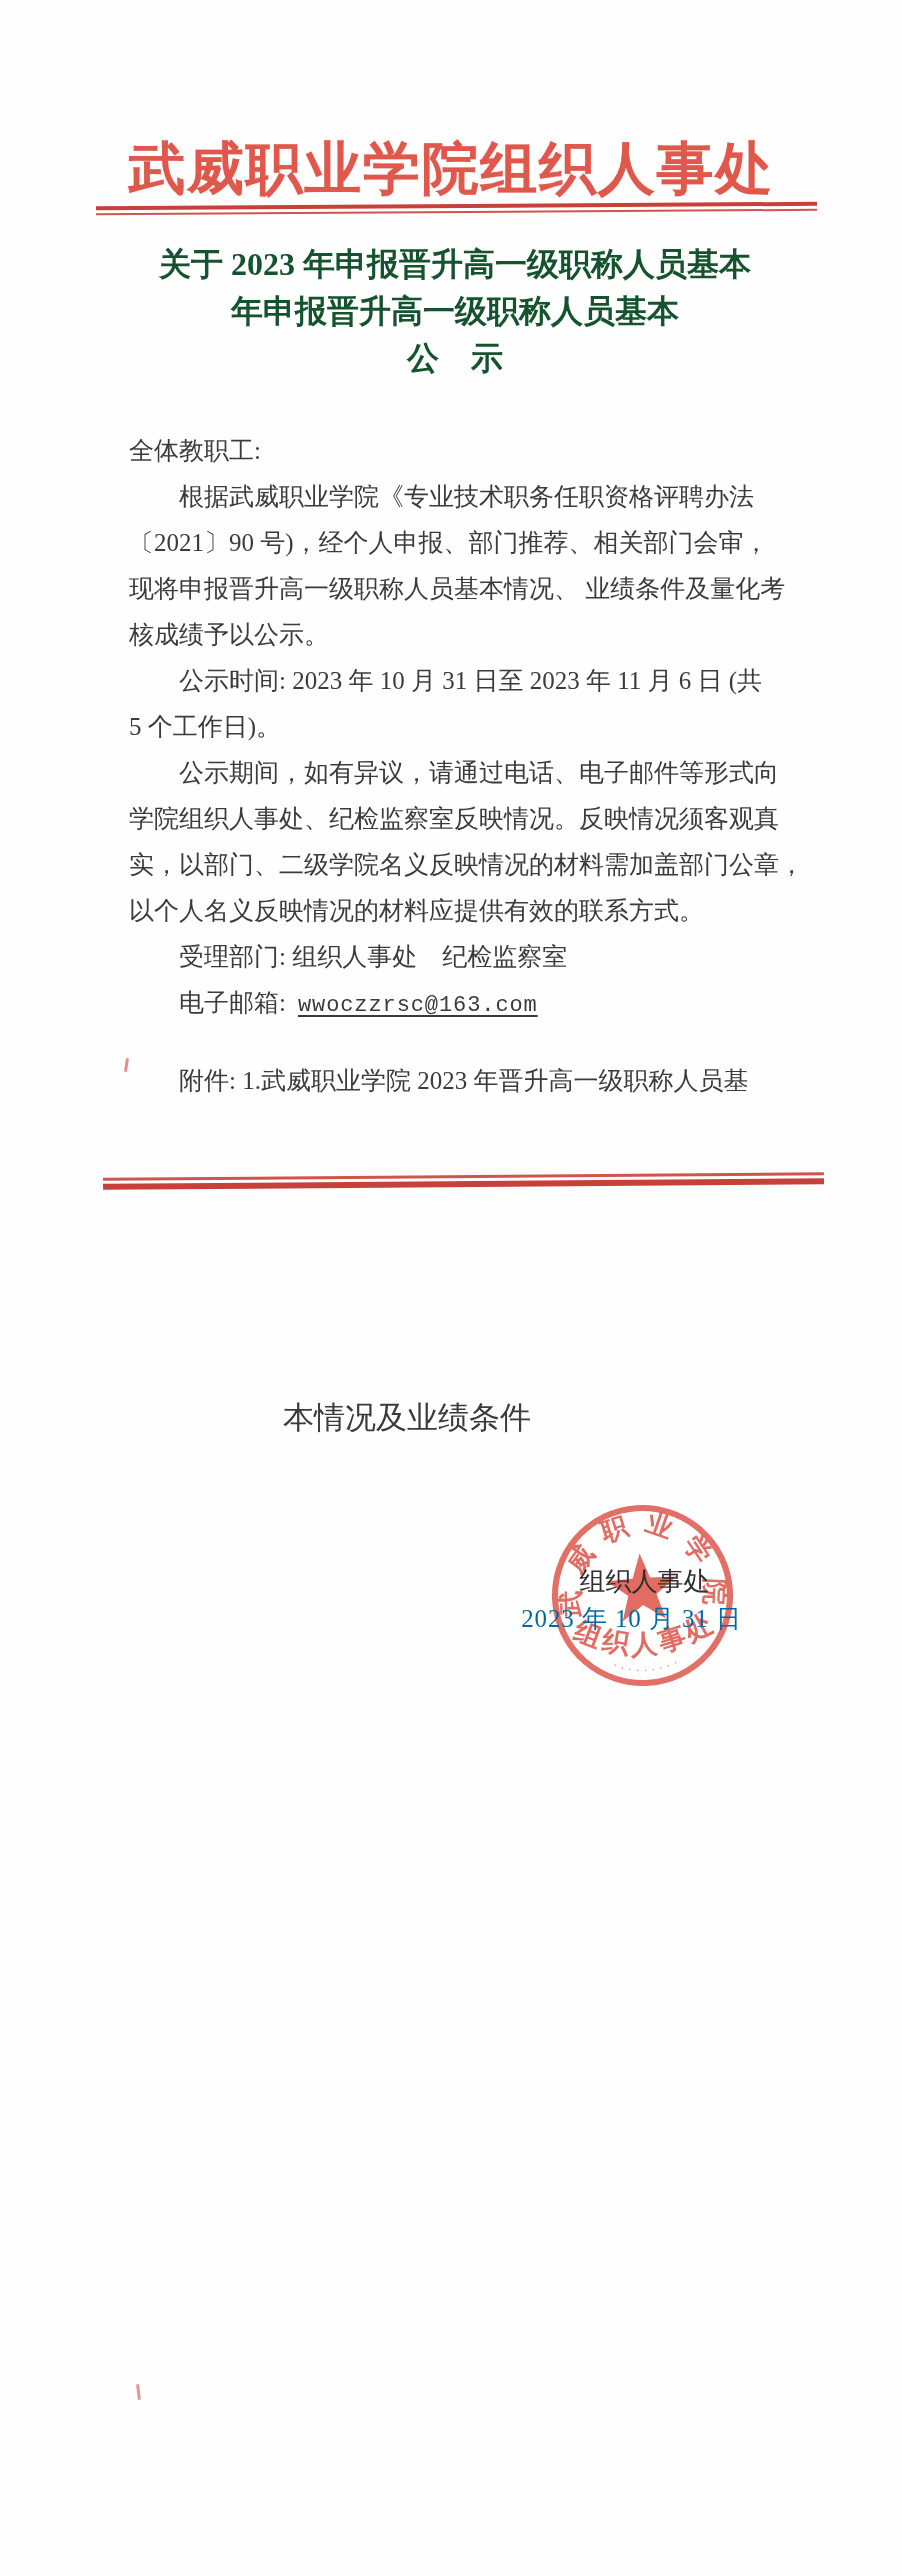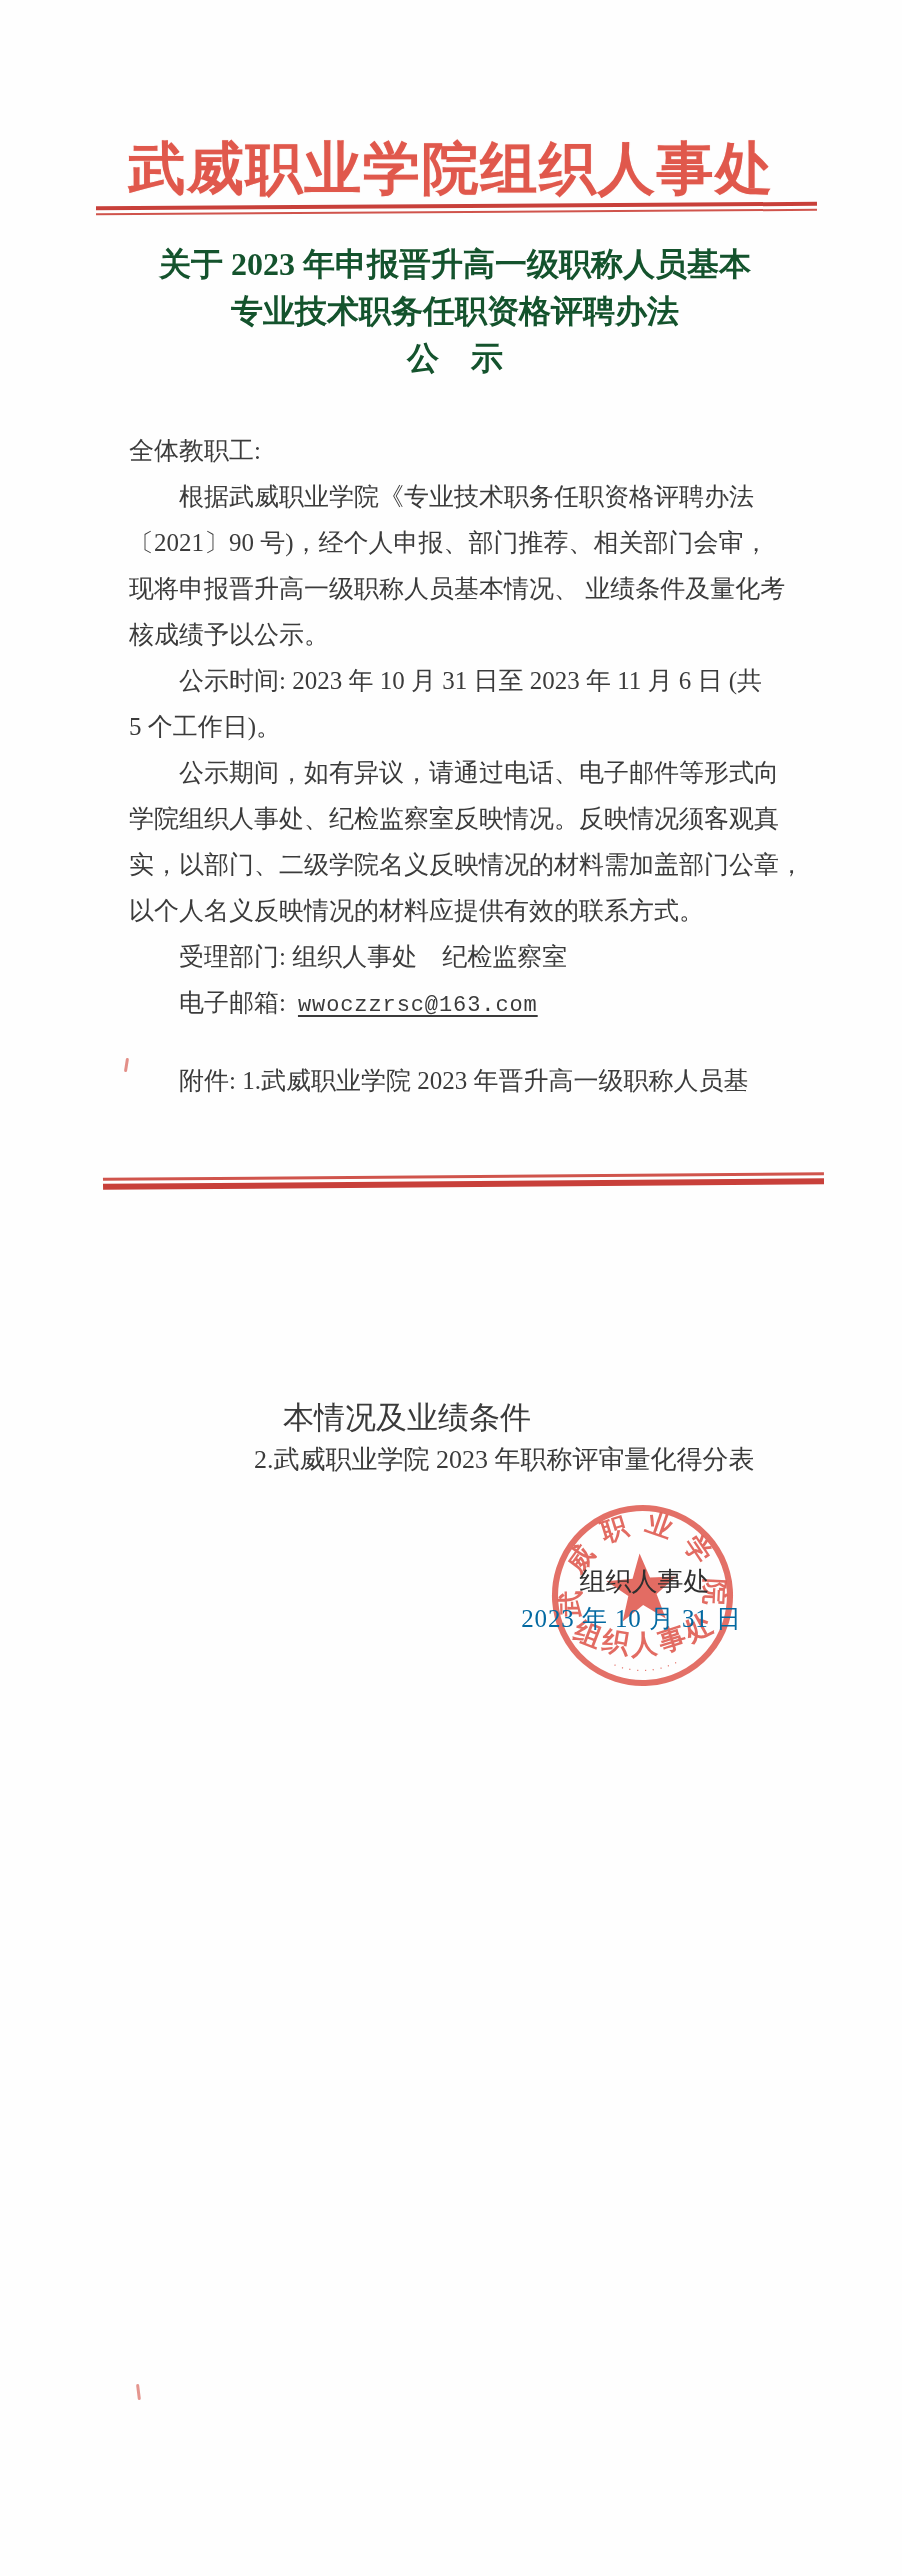--- a/index.html
+++ b/index.html
@@ -75,21 +75,21 @@
 
   <div class="masthead">武威职业学院组织人事处</div>
   <div class="head-rule" style="top:204px;">
     <div class="thick"></div>
     <div class="gap"></div>
     <div class="thin"></div>
   </div>
 
   <div class="doc-title">
     <div>关于 2023 年申报晋升高一级职称人员基本</div>
-    <div>专业技术职务任职资格评聘办法</div>
+    <div>年申报晋升高一级职称人员基本</div>
     <div>公　示</div>
   </div>
 
   <div class="body-block">
     <div class="line">全体教职工:</div>
     <div class="line indent">根据武威职业学院《专业技术职务任职资格评聘办法</div>
     <div class="line">〔2021〕90 号)，经个人申报、部门推荐、相关部门会审，</div>
     <div class="line">现将申报晋升高一级职称人员基本情况、 业绩条件及量化考</div>
     <div class="line">核成绩予以公示。</div>
     <div class="line indent">公示时间: 2023 年 10 月 31 日至 2023 年 11 月 6 日 (共</div>
@@ -105,21 +105,20 @@
     <div class="line indent attachment-line">附件: 1.武威职业学院 2023 年晋升高一级职称人员基</div>
   </div>
 
   <div class="foot-rule" style="top:1175px;">
     <div class="thin"></div>
     <div class="gap"></div>
     <div class="thick"></div>
   </div>
 
   <div class="attach-cont-1">本情况及业绩条件</div>
-  <div class="attach-cont-2">2.武威职业学院 2023 年职称评审量化得分表</div>
 
   <div class="seal-wrap">
     <svg width="189" height="189" viewBox="0 0 216 216">
       <g fill="none" stroke="#dd4f44">
         <circle cx="108" cy="108" r="100" stroke-width="7" opacity="0.92"></circle>
       </g>
       <polygon points="108,60 118,88.2 147.9,89 124.2,107.3 132.7,136 108,119 83.3,136 91.8,107.3 68.1,89 98,88.2" fill="#dd4f44" opacity="0.95"></polygon>
       <defs>
         <path id="arcTop" d="M 40.3 132.6 A 72 72 0 1 1 175.7 132.6"></path>
         <path id="arcBottomText" d="M 36 156 Q 108 192 180 156"></path>

